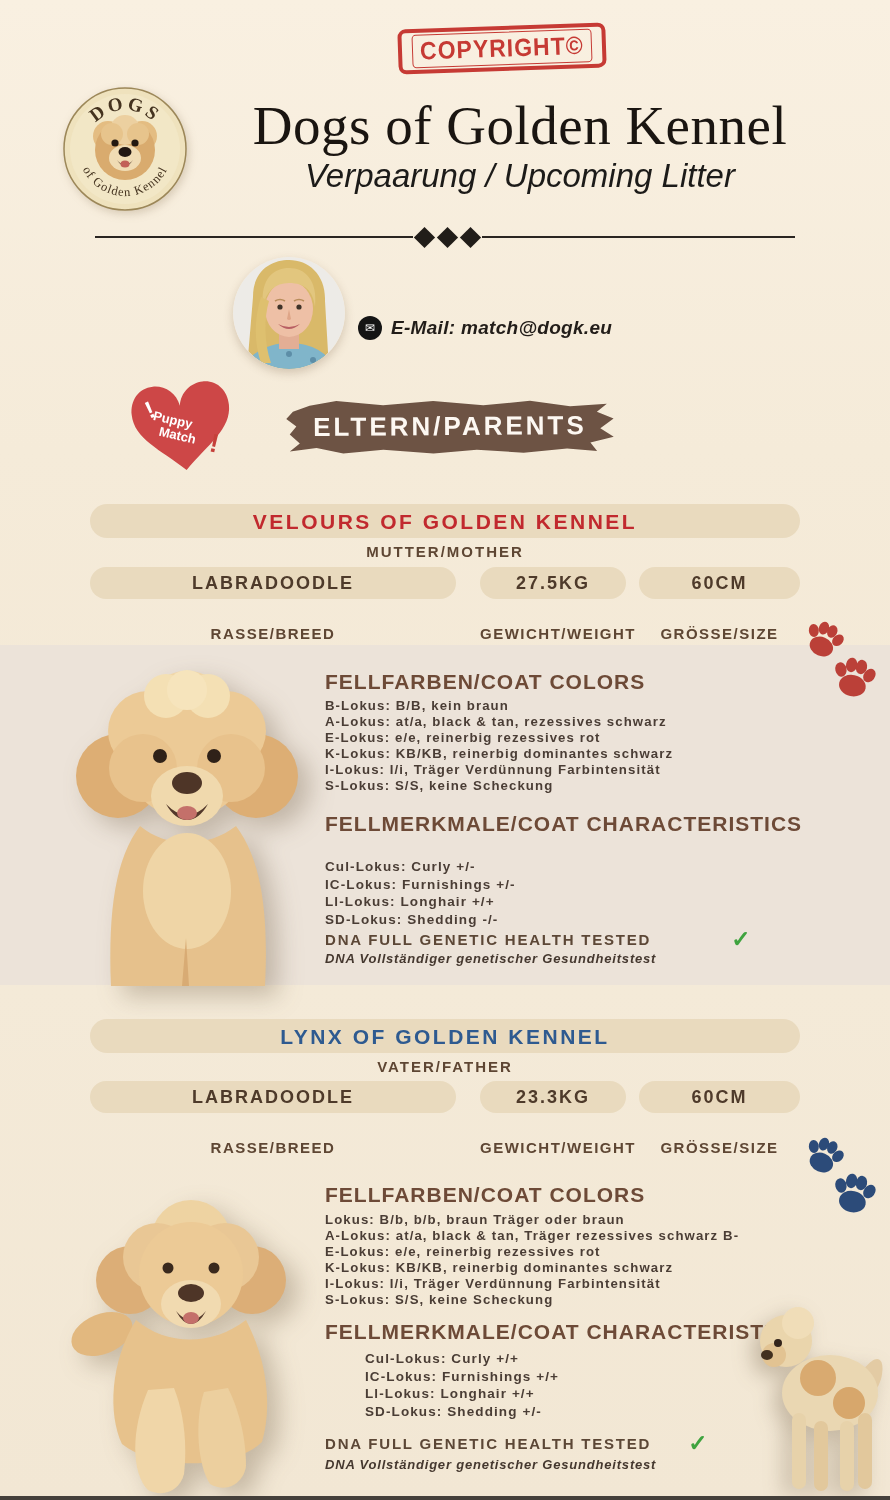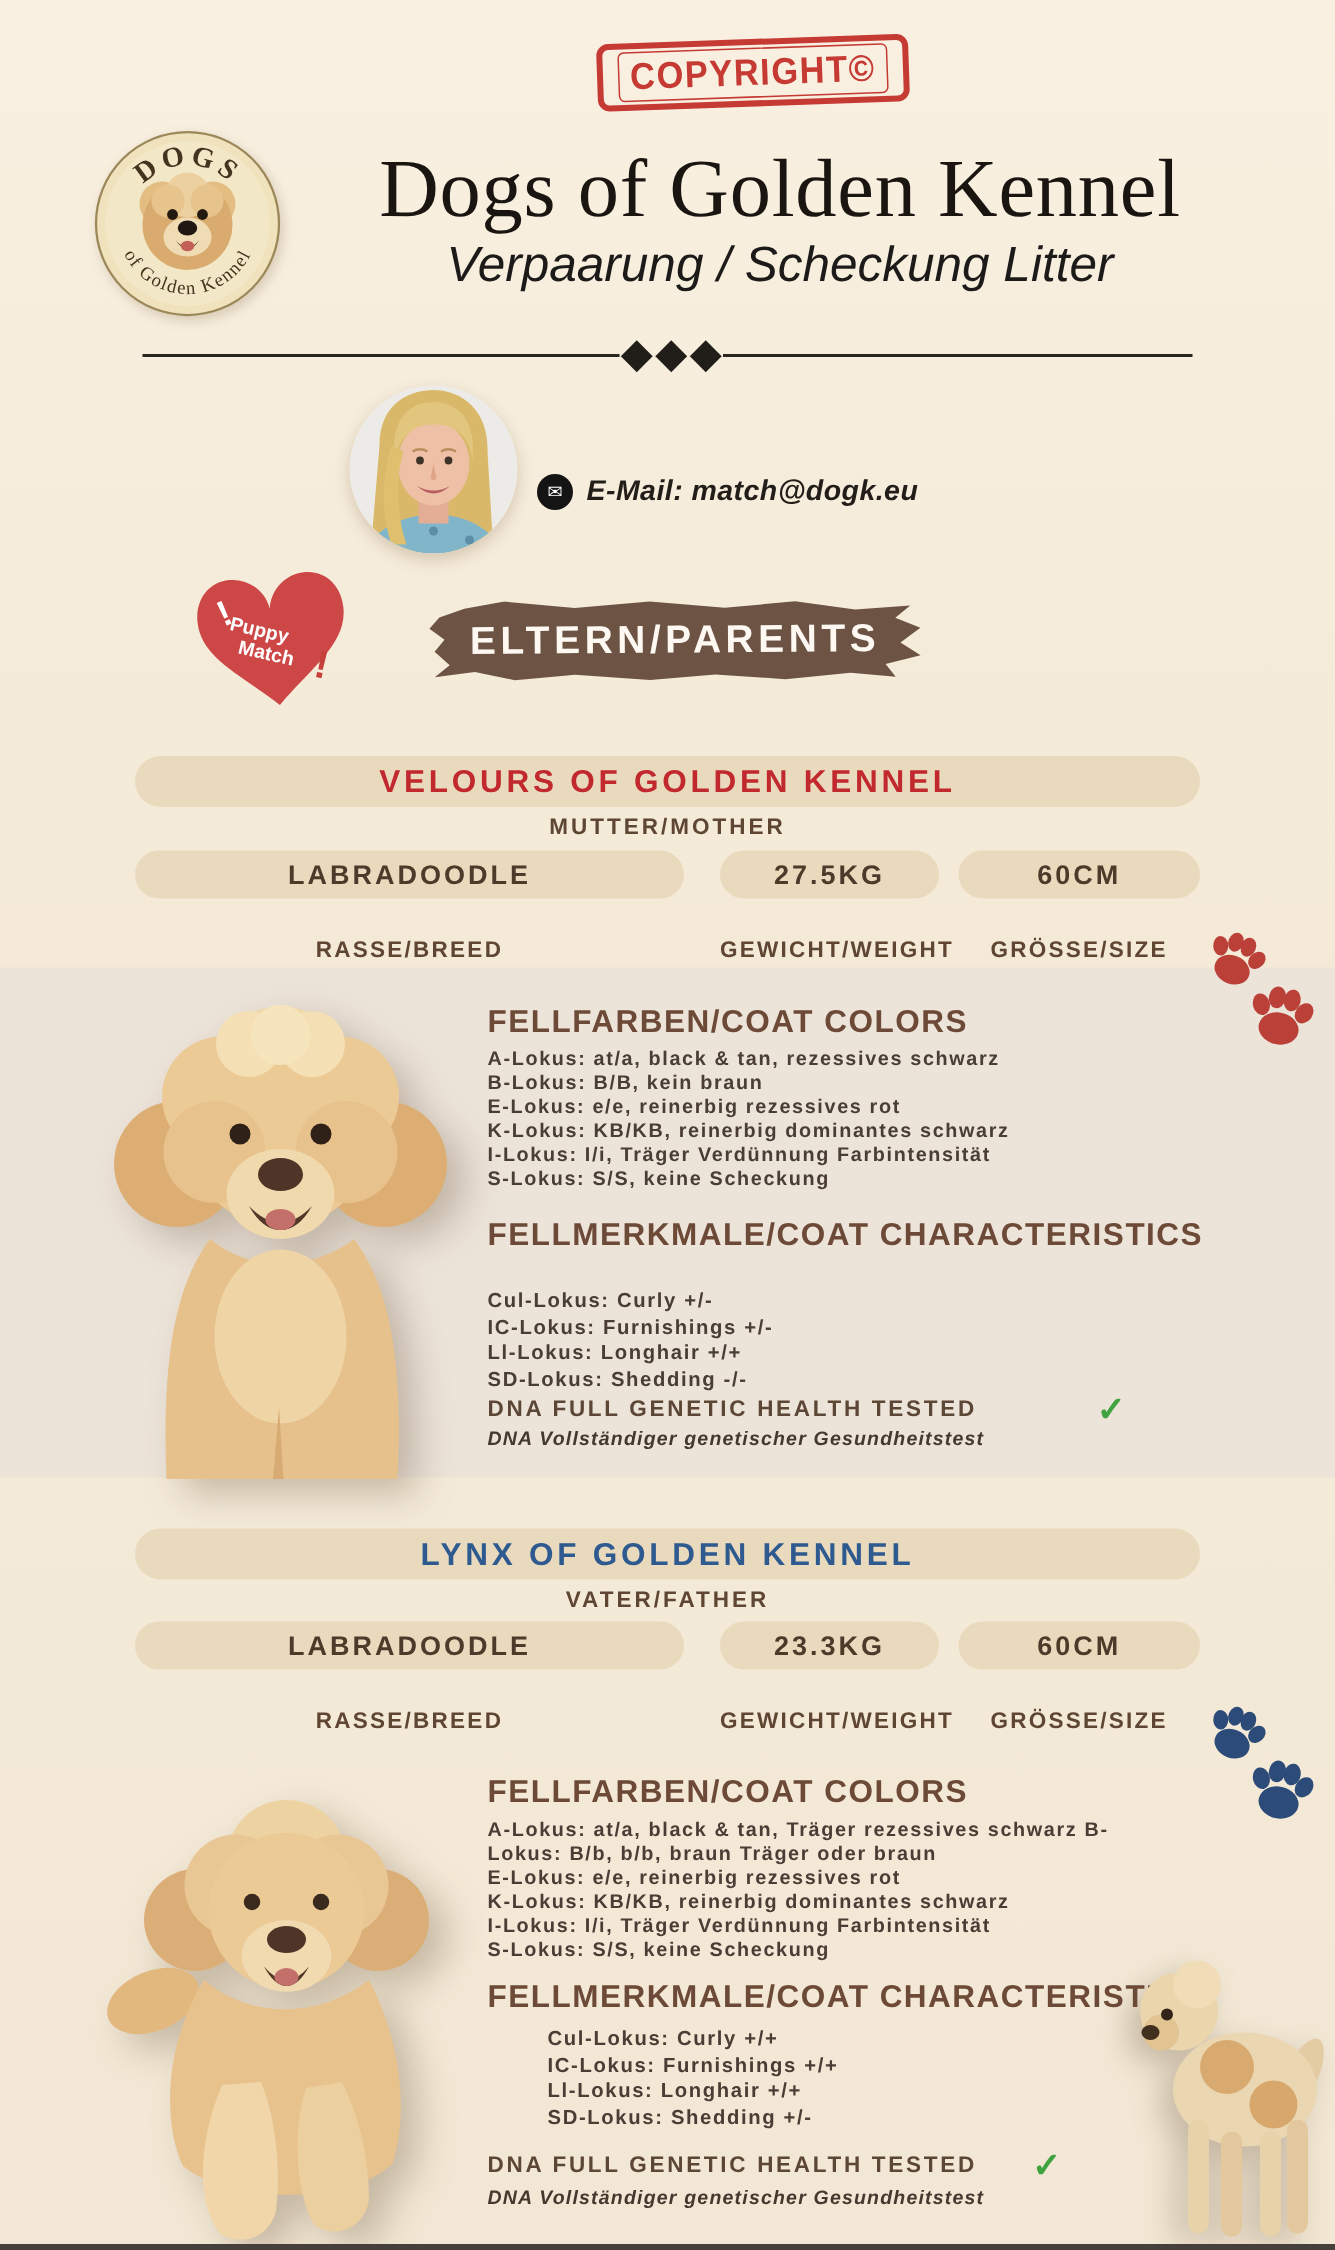--- a/index.html
+++ b/index.html
@@ -145,21 +145,21 @@
       <textPath href="#arcT" startOffset="50%" text-anchor="middle">DOGS</textPath>
     </text>
     <path id="arcB" d="M 16 63 A 47 47 0 0 0 110 63" fill="none"></path>
     <text font-family="Liberation Serif, serif" font-size="12.5" fill="#44331f" letter-spacing="1">
       <textPath href="#arcB" startOffset="50%" text-anchor="middle">of Golden Kennel</textPath>
     </text>
   </svg>
 
   <div class="header-text">
     <div class="title">Dogs of Golden Kennel</div>
-    <div class="subtitle">Verpaarung / Scheckung Litter</div>
+    <div class="subtitle">Verpaarung / Upcoming Litter</div>
   </div>
 
   <div class="divider">
     <div class="dline l"></div>
     <div class="diamond"></div>
     <div class="diamond"></div>
     <div class="diamond"></div>
     <div class="dline r"></div>
   </div>
 
@@ -251,22 +251,22 @@
     <ellipse cx="139" cy="137" rx="15" ry="11" fill="#4e3527"></ellipse>
     <path d="M118 158 Q139 180 160 158 Q151 174 139 174 Q127 174 118 158 Z" fill="#53382a"></path>
     <ellipse cx="139" cy="167" rx="10" ry="7" fill="#c4706a"></ellipse>
     <path d="M92 180 C68 212 60 262 63 340 L217 340 C221 262 212 212 188 180 C160 202 118 202 92 180 Z" fill="#e6c18c"></path>
     <ellipse cx="139" cy="245" rx="44" ry="58" fill="#efd5a6"></ellipse>
     <path d="M138 292 L141 340 L134 340 Z" fill="#d8ab74"></path>
   </svg>
 
   <div class="sec-title coat-title m">FELLFARBEN/COAT COLORS</div>
   <div class="genlist coat-list m">
+    <div>B-Lokus: B/B, kein braun</div>
     <div>A-Lokus: at/a, black &amp; tan, rezessives schwarz</div>
-    <div>B-Lokus: B/B, kein braun</div>
     <div>E-Lokus: e/e, reinerbig rezessives rot</div>
     <div>K-Lokus: KB/KB, reinerbig dominantes schwarz</div>
     <div>I-Lokus: I/i, Träger Verdünnung Farbintensität</div>
     <div>S-Lokus: S/S, keine Scheckung</div>
   </div>
 
   <div class="sec-title char-title m">FELLMERKMALE/COAT CHARACTERISTICS</div>
   <div class="genlist char-list m">
     <div>Cul-Lokus: Curly +/-</div>
     <div>IC-Lokus: Furnishings +/-</div>
@@ -322,22 +322,22 @@
     <path d="M124 129 Q139 147 154 129 Q147 142 139 142 Q131 142 124 129 Z" fill="#53382a"></path>
     <ellipse cx="139" cy="136" rx="8" ry="6" fill="#c4706a"></ellipse>
     <ellipse cx="50" cy="152" rx="32" ry="20" fill="#e2b87f" transform="rotate(-22 50 152)"></ellipse>
     <path d="M84 138 C58 180 56 232 70 262 C102 288 182 288 210 260 C220 226 216 180 194 138 C160 164 115 164 84 138 Z" fill="#e7c28c"></path>
     <path d="M96 208 C78 250 80 292 96 308 C112 316 128 308 132 292 C136 256 130 226 122 206 Z" fill="#f0d6a8"></path>
     <path d="M152 210 C142 240 146 284 158 302 C176 312 192 300 194 284 C194 250 184 222 176 206 Z" fill="#eccf9e"></path>
   </svg>
 
   <div class="sec-title coat-title f">FELLFARBEN/COAT COLORS</div>
   <div class="genlist coat-list f">
+    <div>Lokus: B/b, b/b, braun Träger oder braun</div>
     <div>A-Lokus: at/a, black &amp; tan, Träger rezessives schwarz B-</div>
-    <div>Lokus: B/b, b/b, braun Träger oder braun</div>
     <div>E-Lokus: e/e, reinerbig rezessives rot</div>
     <div>K-Lokus: KB/KB, reinerbig dominantes schwarz</div>
     <div>I-Lokus: I/i, Träger Verdünnung Farbintensität</div>
     <div>S-Lokus: S/S, keine Scheckung</div>
   </div>
 
   <div class="sec-title char-title f">FELLMERKMALE/COAT CHARACTERISTICS</div>
   <div class="genlist char-list f">
     <div>Cul-Lokus: Curly +/+</div>
     <div>IC-Lokus: Furnishings +/+</div>

